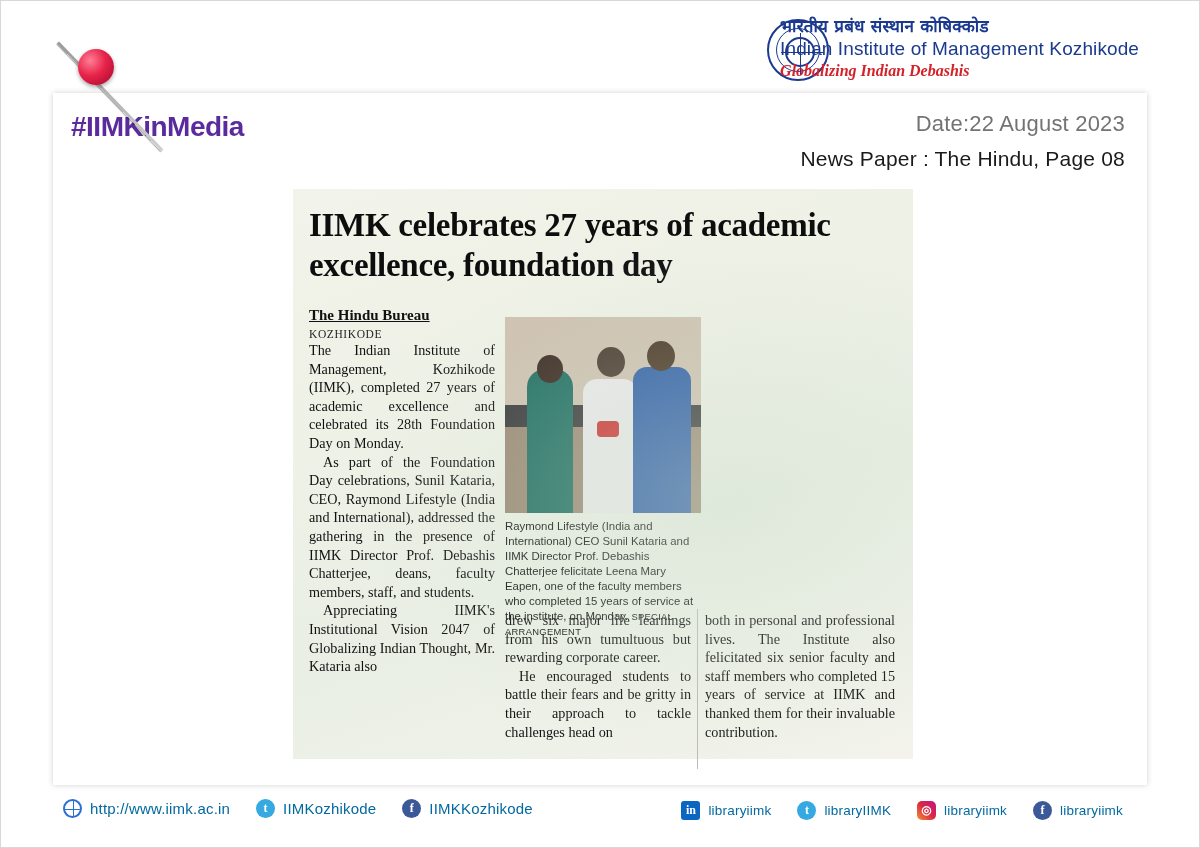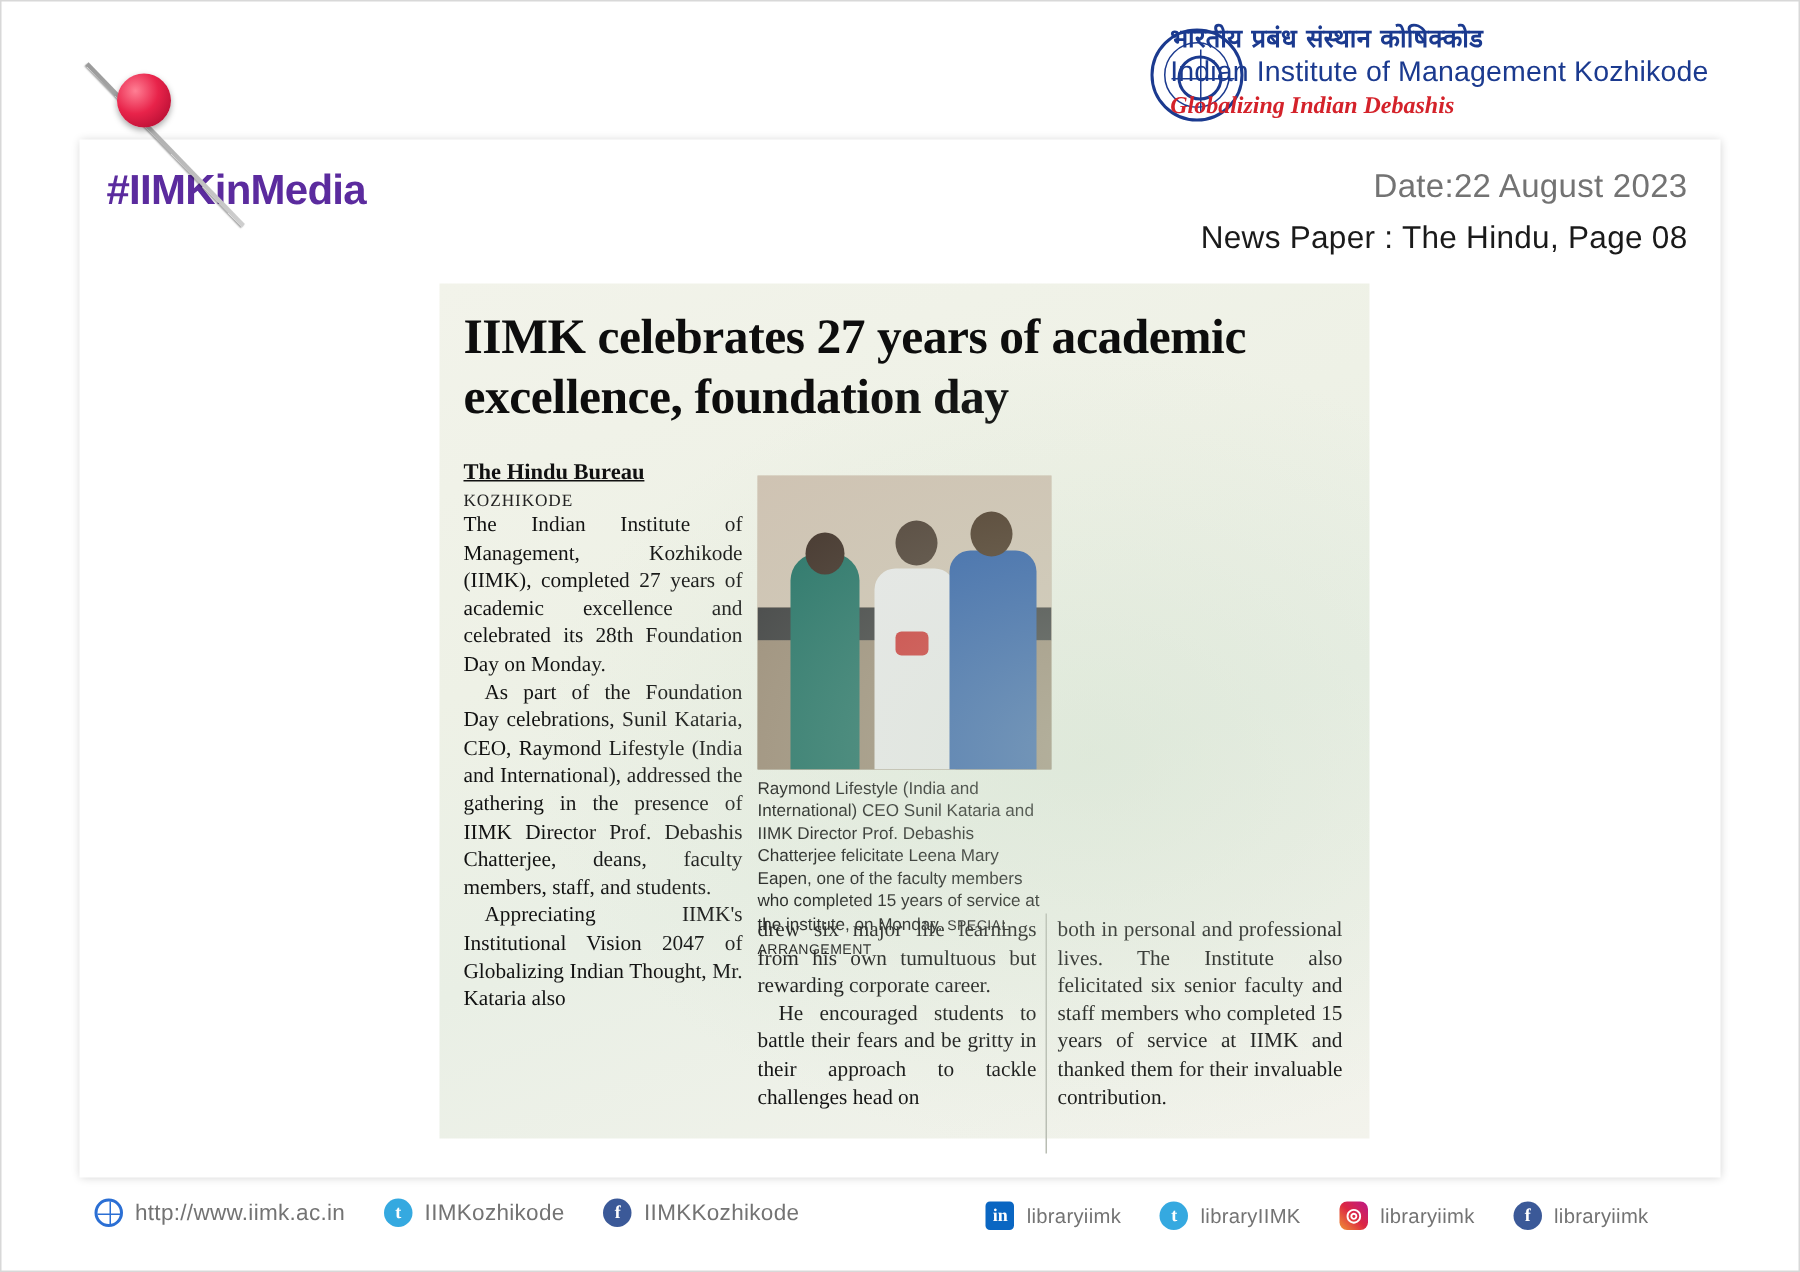--- a/index.html
+++ b/index.html
@@ -181,23 +181,23 @@
   .col3 p{margin:0;}
   .rule-v{
     position:absolute;left:404px;top:420px;width:1px;height:160px;background:#b9bdb3;
   }
 
   
   .footer{
     position:absolute;left:0;right:0;bottom:0;height:62px;
   }
   .f-left{position:absolute;left:62px;top:14px;display:flex;align-items:center;gap:0;}
-  .f-right{position:absolute;right:74px;top:16px;display:flex;align-items:center;gap:0;}
+  .f-right{position:absolute;right:50px;top:16px;display:flex;align-items:center;gap:0;}
   .f-item{display:flex;align-items:center;margin-right:26px;}
-  .f-item .lbl{font-size:15px;color:#737373;margin-left:8px;letter-spacing:0.2px;}
+  .f-item .lbl{font-size:15px;color:#0369a1;margin-left:8px;letter-spacing:0.2px;}
   .f-right .f-item .lbl{font-size:13.5px;}
   .ico{
     width:19px;height:19px;border-radius:50%;
     display:inline-block;position:relative;flex:none;
   }
   .ico.globe{background:#fff;border:2px solid #2b6fd4;box-sizing:border-box;}
   .ico.globe:after{content:"";position:absolute;left:50%;top:0;width:1px;height:100%;background:#2b6fd4;}
   .ico.globe:before{content:"";position:absolute;top:50%;left:0;width:100%;height:1px;background:#2b6fd4;}
   .ico.tw{background:#35a9e0;}
   .ico.fb{background:#3b5998;}

